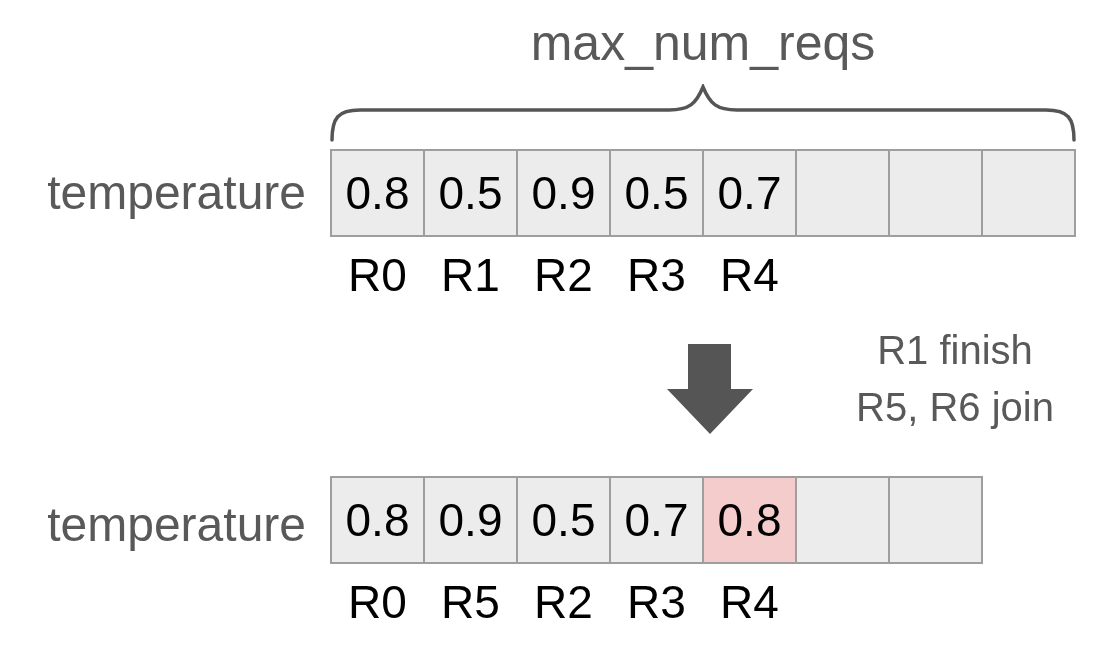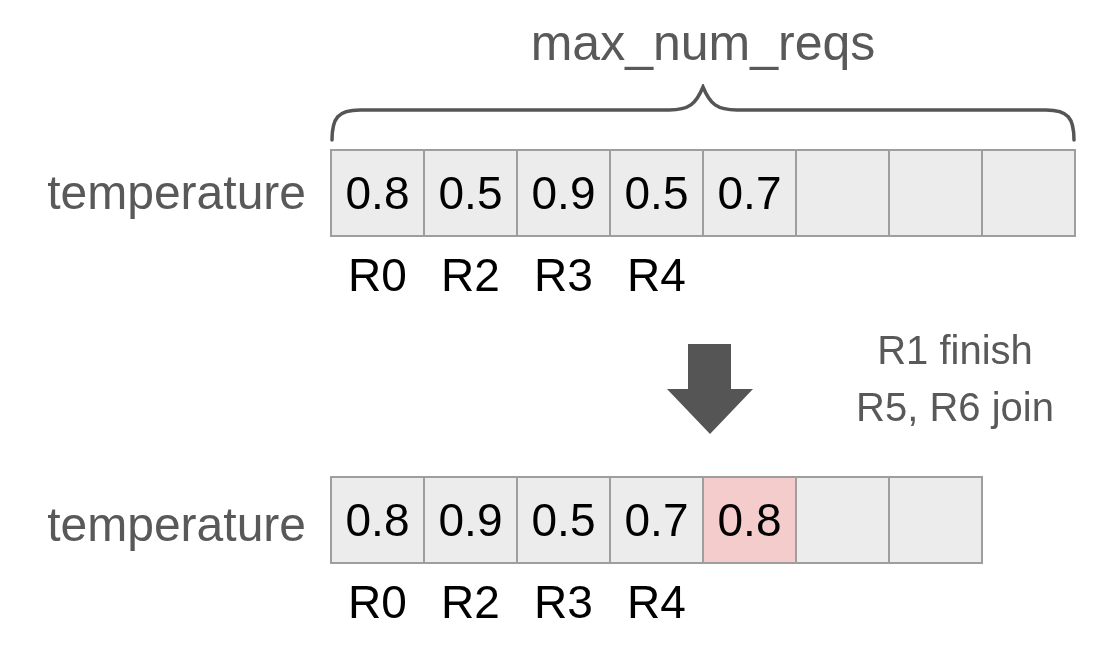--- a/index.html
+++ b/index.html
@@ -117,20 +117,21 @@
     <div class="cell">0.9</div>
     <div class="cell">0.5</div>
     <div class="cell">0.7</div>
     <div class="cell"></div>
     <div class="cell"></div>
     <div class="cell"></div>
   </div>
 
   <div class="id-labels pos-before">
     <div class="id-label">R0</div>
+    <div class="id-label">R1</div>
     <div class="id-label">R2</div>
     <div class="id-label">R3</div>
     <div class="id-label">R4</div>
     <div class="id-label"></div>
     <div class="id-label"></div>
     <div class="id-label"></div>
   </div>
 
   <svg class="arrow" viewBox="0 0 86 90" aria-hidden="true">
     <polygon points="21,0 64,0 64,45 86,45 43,90 0,45 21,45" fill="var(--arrow, #555555)"></polygon>
@@ -148,20 +149,21 @@
     <div class="cell">0.9</div>
     <div class="cell">0.5</div>
     <div class="cell">0.7</div>
     <div class="cell hl">0.8</div>
     <div class="cell"></div>
     <div class="cell"></div>
   </div>
 
   <div class="id-labels pos-after">
     <div class="id-label">R0</div>
+    <div class="id-label">R5</div>
     <div class="id-label">R2</div>
     <div class="id-label">R3</div>
     <div class="id-label">R4</div>
     <div class="id-label"></div>
     <div class="id-label"></div>
   </div>
 
 </div>
 
 </body></html>

